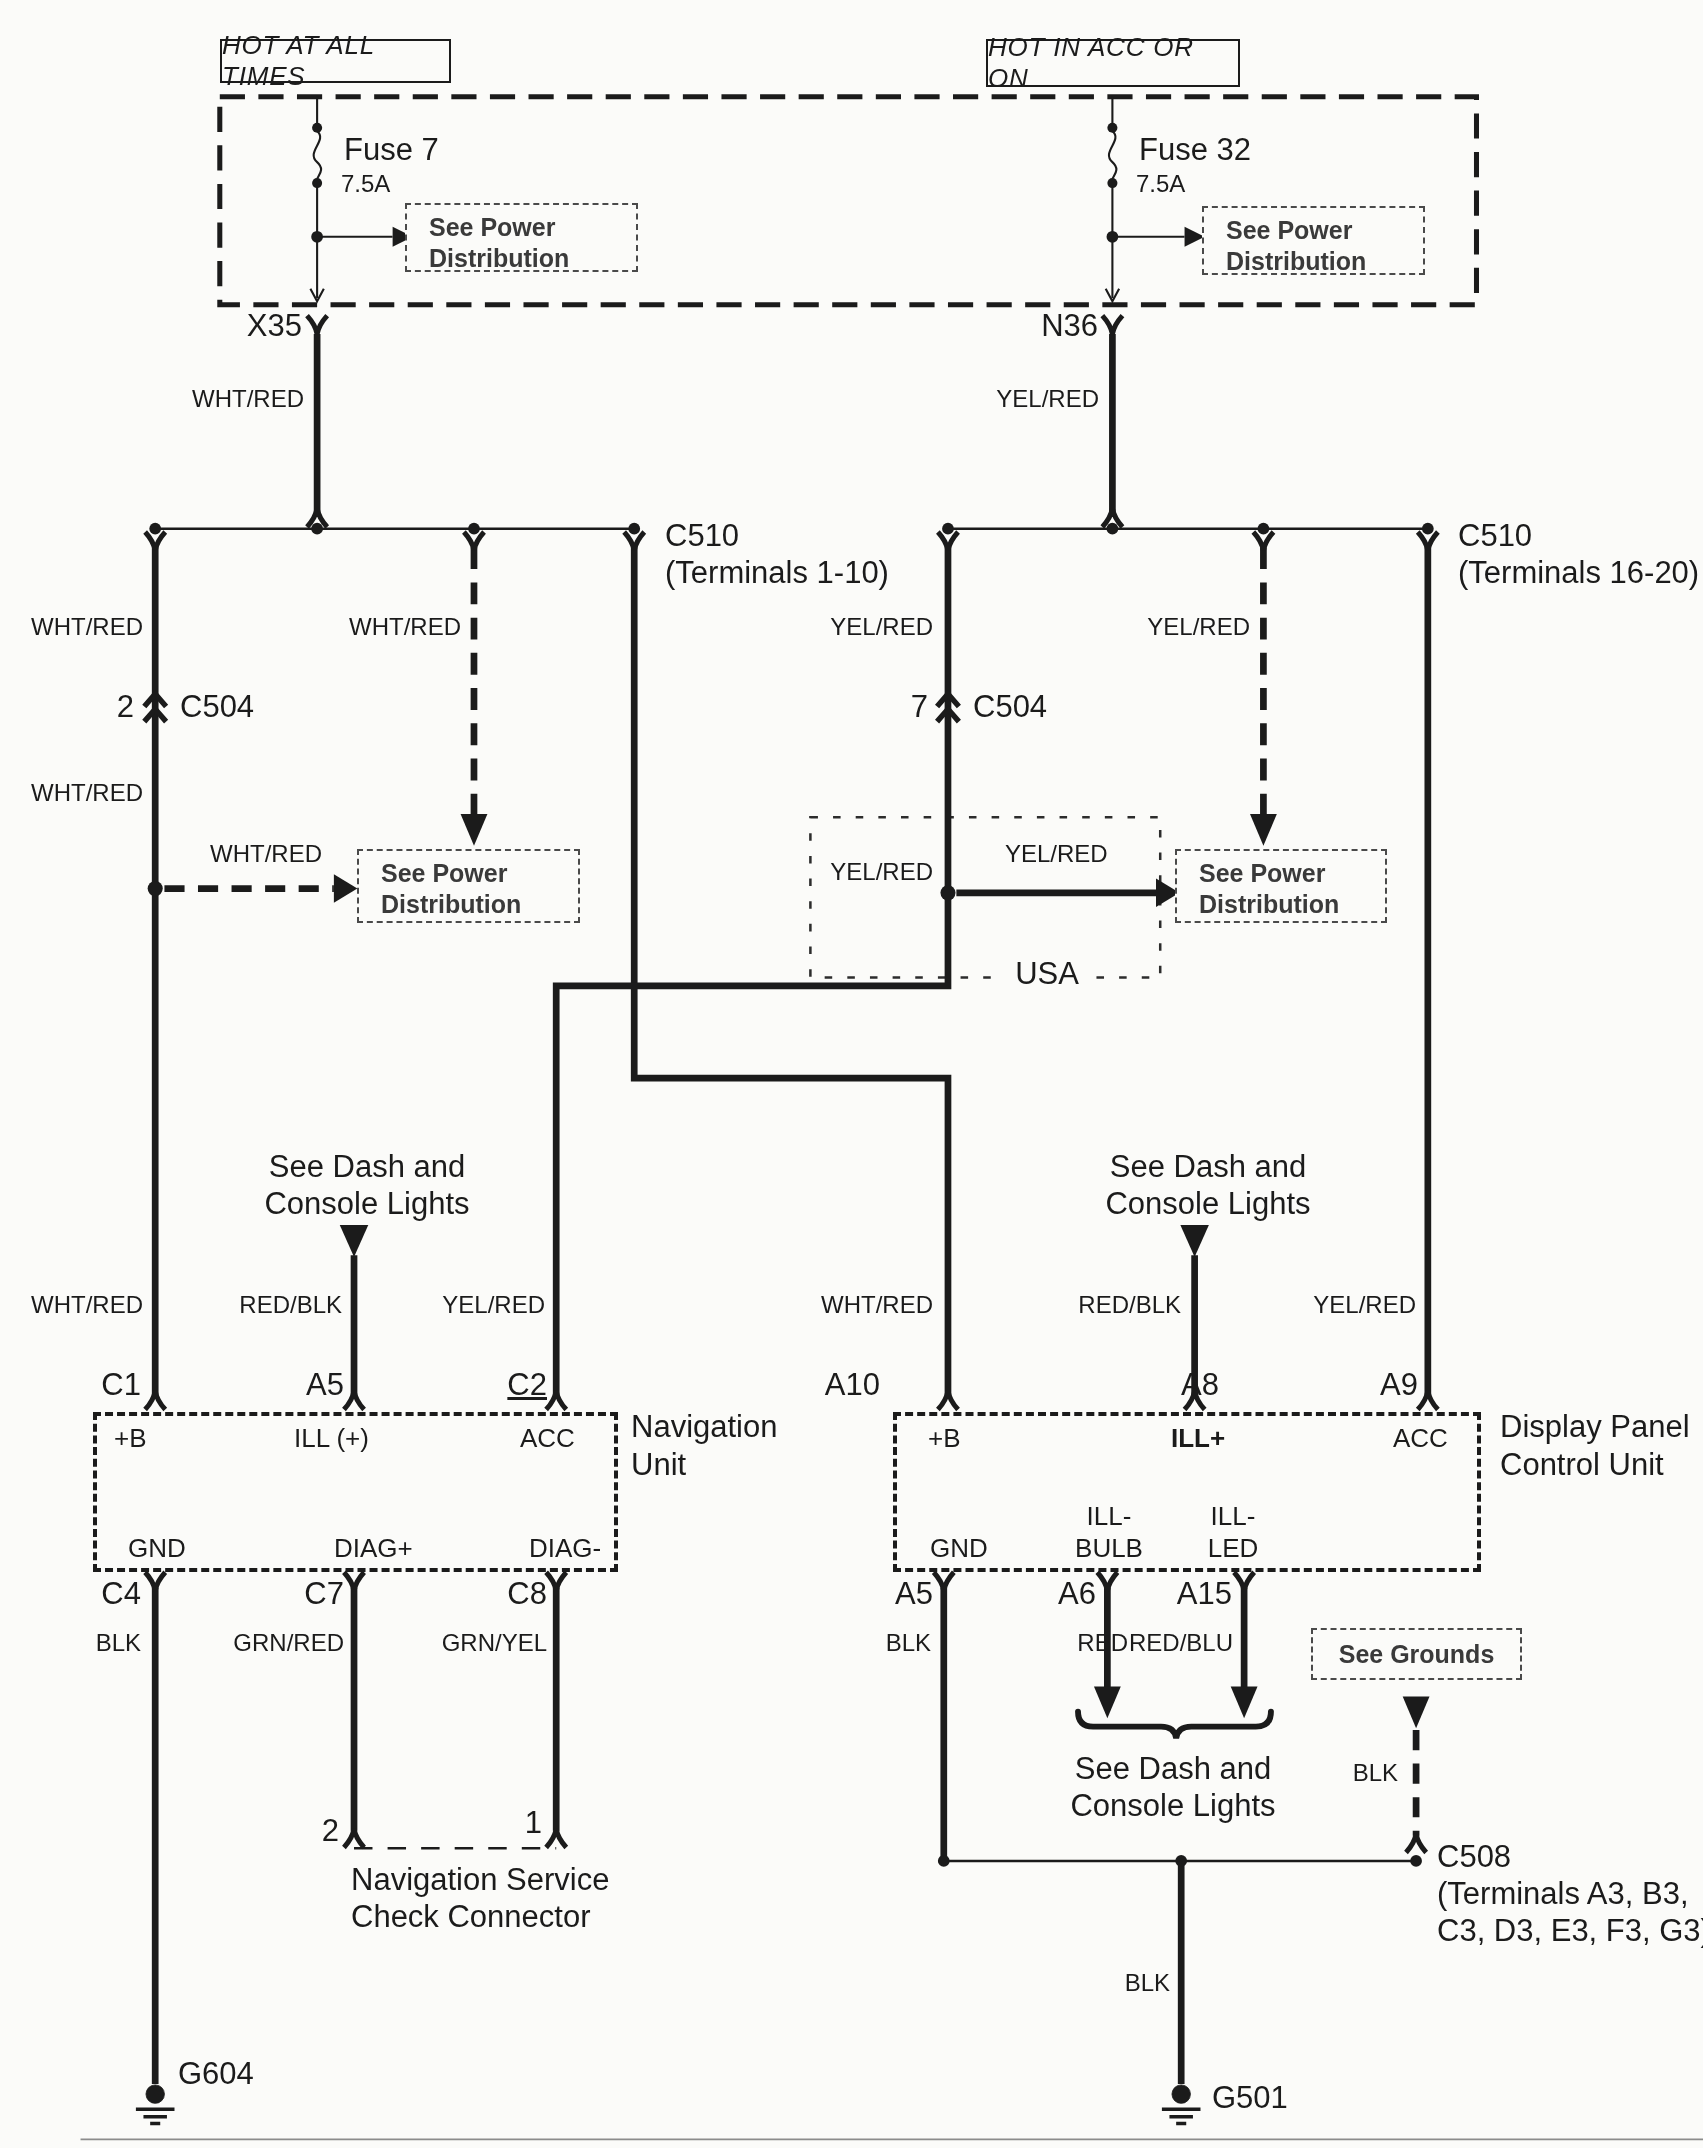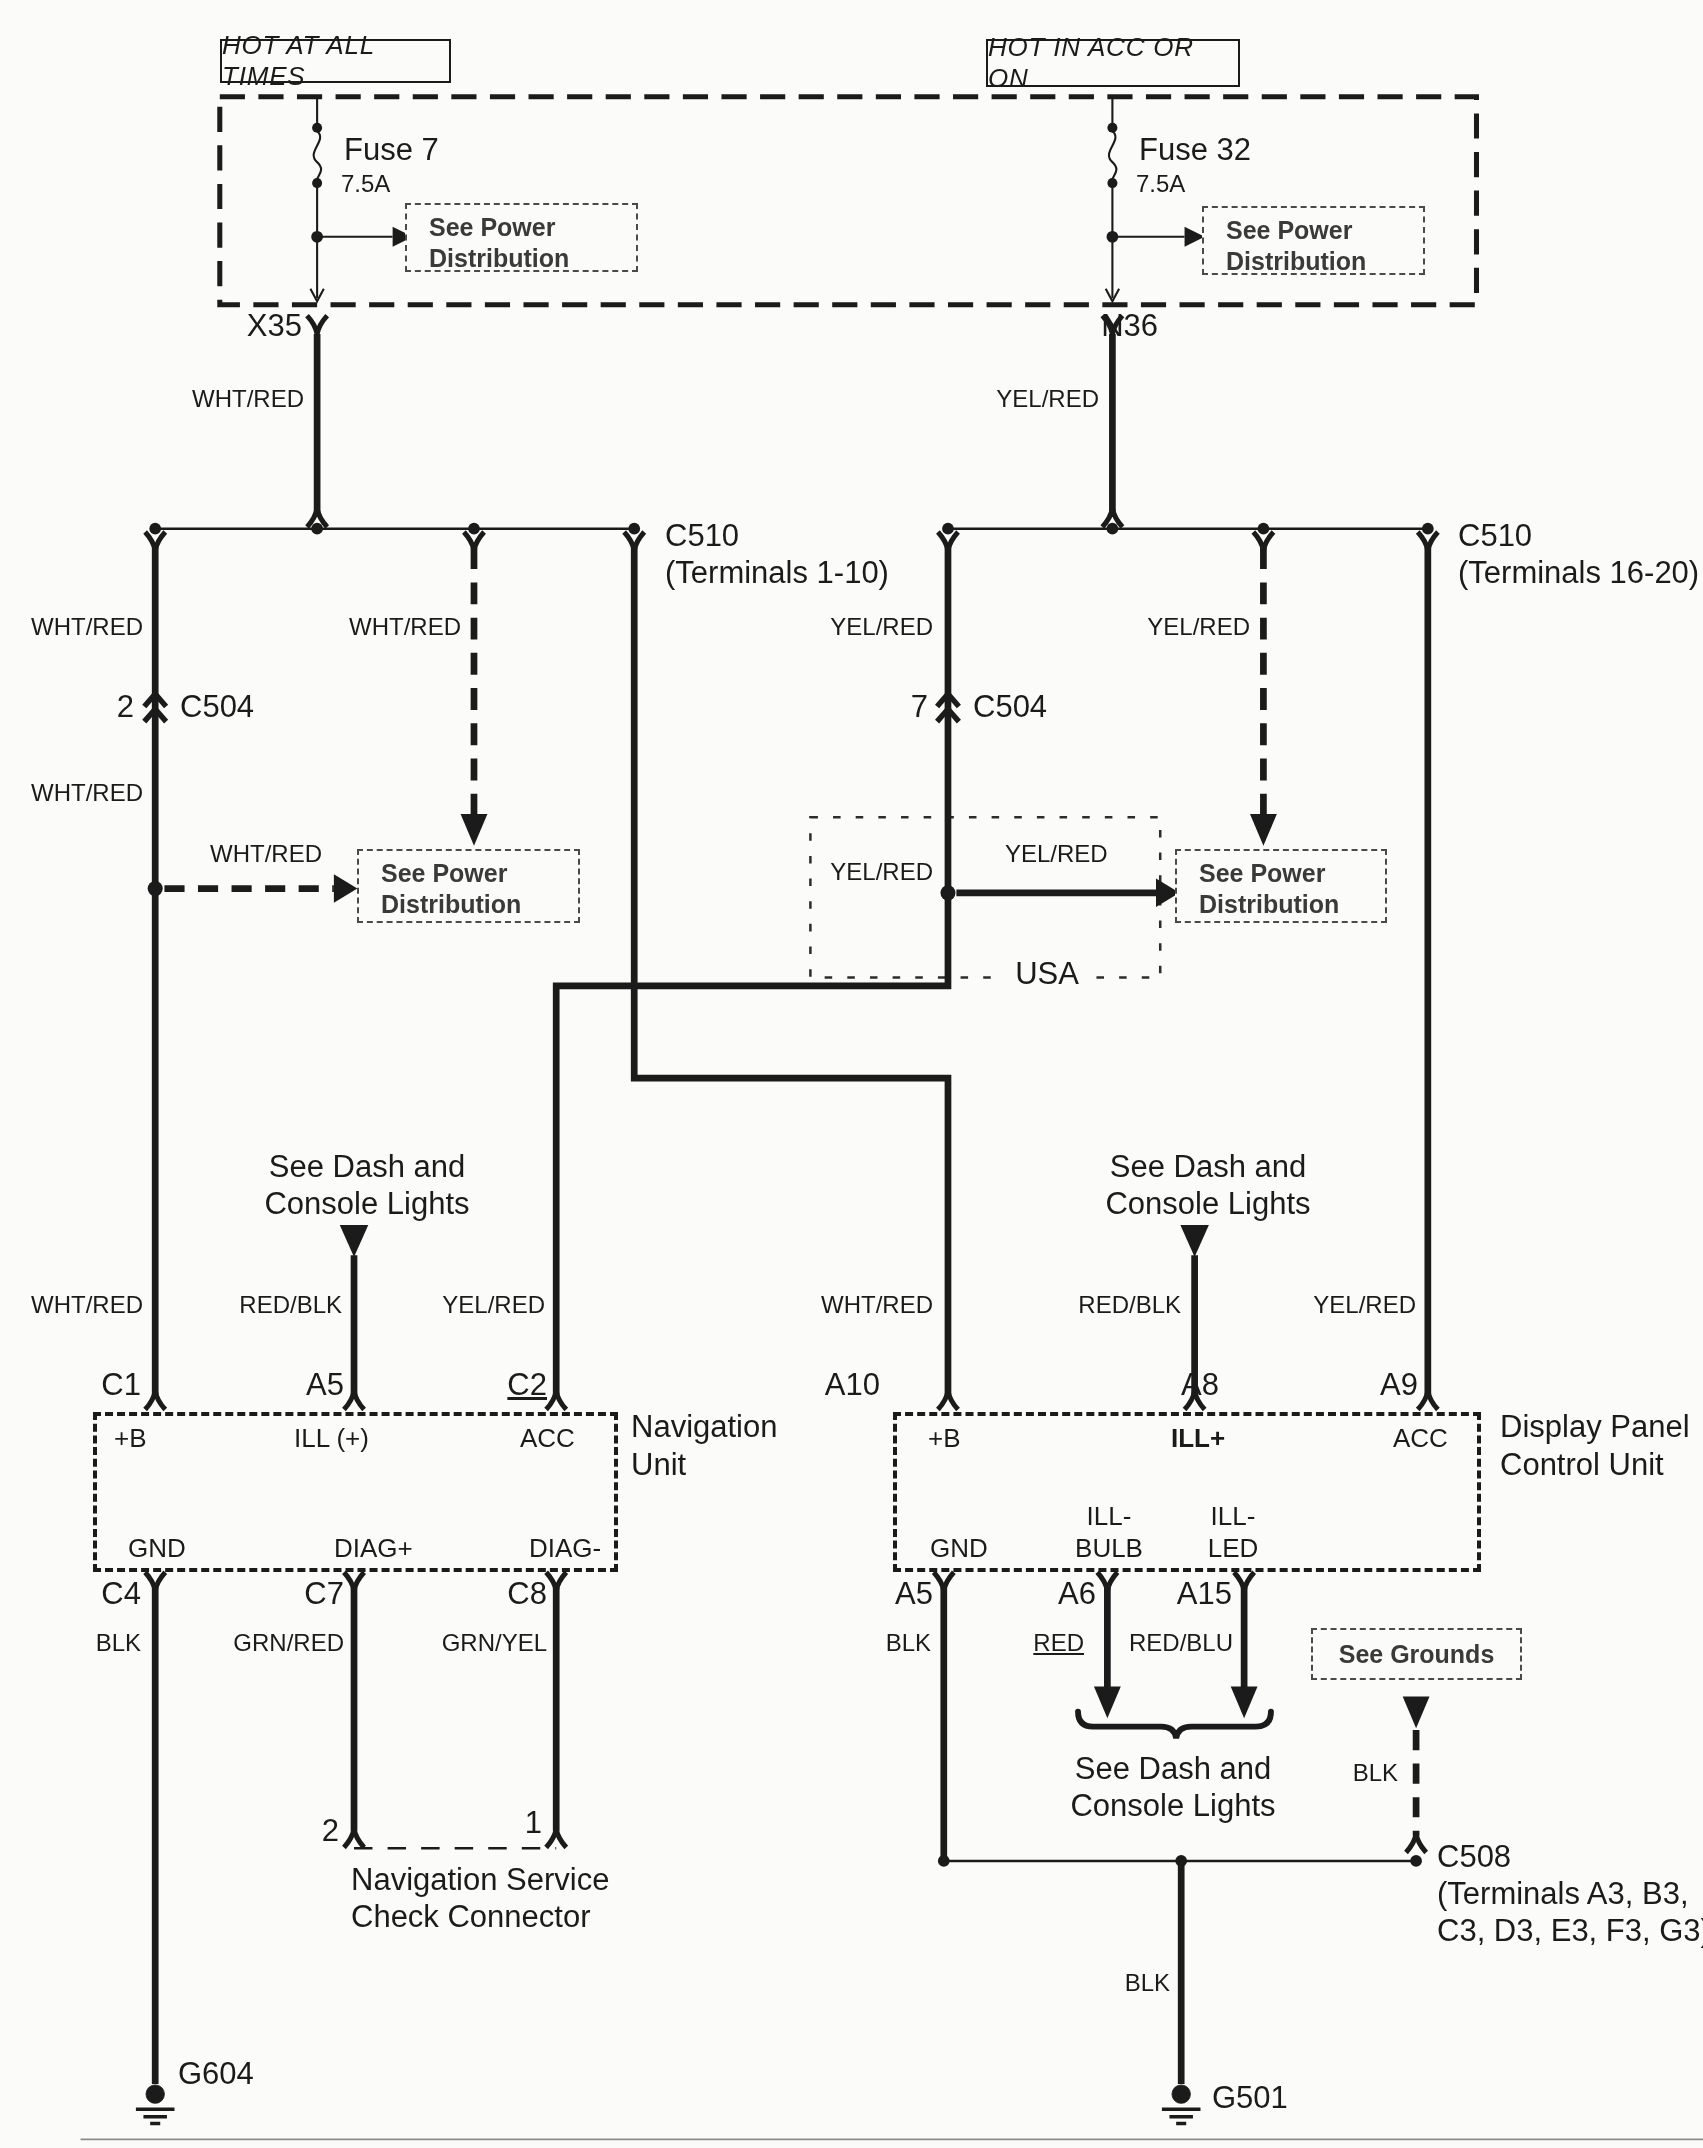--- a/index.html
+++ b/index.html
@@ -210,21 +210,21 @@
   <div class="refbox" style="left:357px;top:849px;width:223px;height:74px;">
     <div>See Power</div>
     <div>Distribution</div>
   </div>
   <div class="refbox" style="left:1175px;top:849px;width:212px;height:74px;">
     <div>See Power</div>
     <div>Distribution</div>
   </div>
 
   <div class="lbl f37 r" style="left:302px;top:309px;">X35</div>
-  <div class="lbl f37 r" style="left:1158px;top:309px;">N36</div>
+  <div class="lbl f37 r" style="left:1098px;top:309px;">N36</div>
 
   <div class="lbl r" style="left:304px;top:386px;">WHT/RED</div>
   <div class="lbl r" style="left:1099px;top:386px;">YEL/RED</div>
 
   <div class="lbl f37 lines" style="left:665px;top:517px;">
     <div>C510</div>
     <div>(Terminals 1-10)</div>
   </div>
   <div class="lbl f37 lines" style="left:1458px;top:517px;">
     <div>C510</div>
@@ -308,21 +308,21 @@
   <div class="lbl f37 r" style="left:344px;top:1577px;">C7</div>
   <div class="lbl f37 r" style="left:547px;top:1577px;">C8</div>
   <div class="lbl f37 r" style="left:933px;top:1577px;">A5</div>
   <div class="lbl f37 r" style="left:1096px;top:1577px;">A6</div>
   <div class="lbl f37 r" style="left:1232px;top:1577px;">A15</div>
 
   <div class="lbl r" style="left:141px;top:1630px;">BLK</div>
   <div class="lbl r" style="left:344px;top:1630px;">GRN/RED</div>
   <div class="lbl r" style="left:547px;top:1630px;">GRN/YEL</div>
   <div class="lbl r" style="left:931px;top:1630px;">BLK</div>
-  <div class="lbl r" style="left:1084px;top:1630px;text-decoration:underline;">RED</div>
+  <div class="lbl r" style="left:1128px;top:1630px;">RED</div>
   <div class="lbl r" style="left:1233px;top:1630px;">RED/BLU</div>
 
   <div class="lbl f37 r" style="left:339px;top:1814px;">2</div>
   <div class="lbl f37 r" style="left:542px;top:1806px;">1</div>
   <div class="lbl f37 lines" style="left:351px;top:1861px;">
     <div>Navigation Service</div>
     <div>Check Connector</div>
   </div>
 
   <div class="refbox center" style="left:1311px;top:1628px;width:211px;height:52px;">

